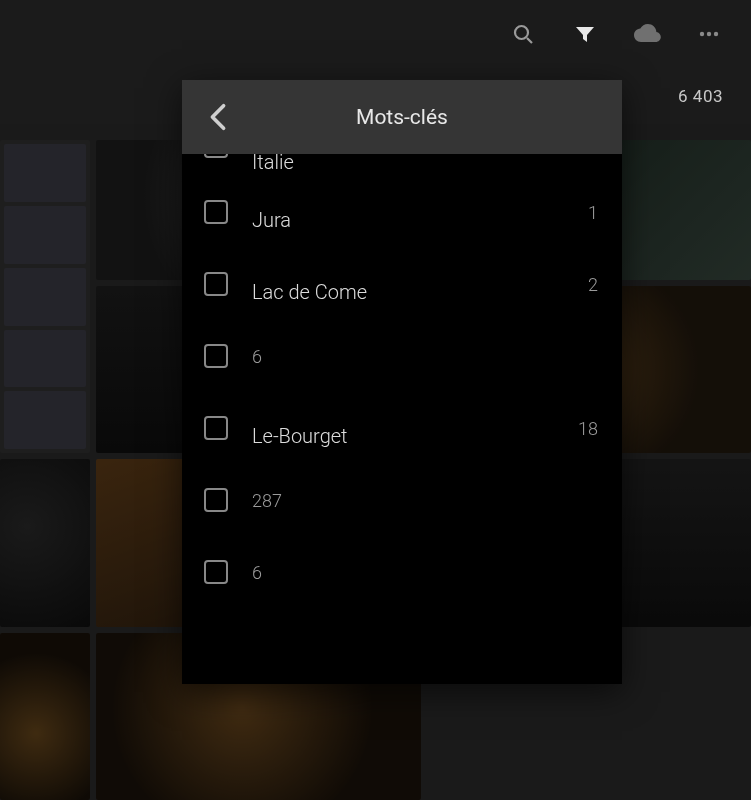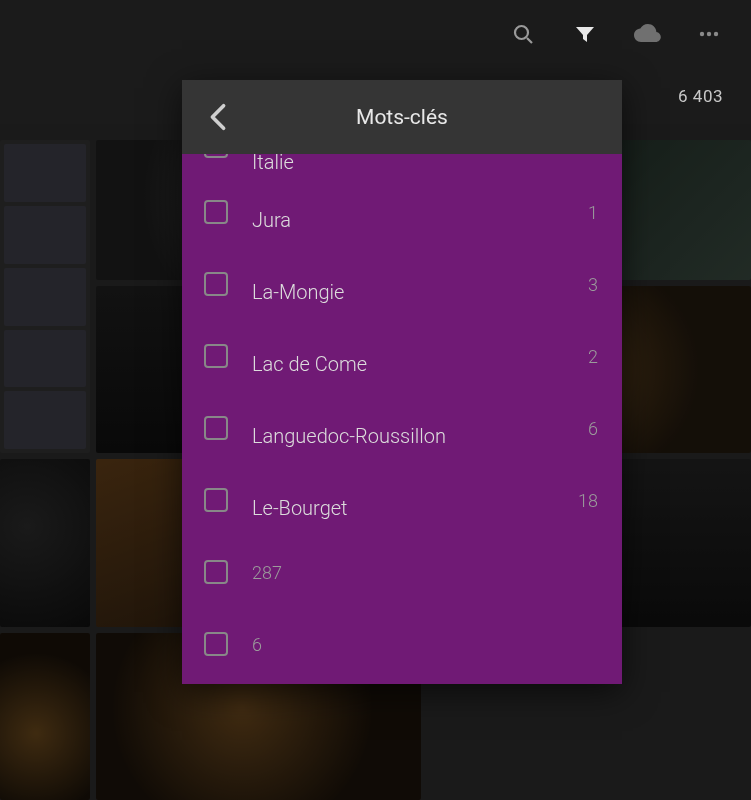--- a/index.html
+++ b/index.html
@@ -88,21 +88,21 @@
       letter-spacing: 0.5px;
     }
 
     
     .panel {
       position: absolute;
       top: 80px;
       left: 182px;
       width: 440px;
       height: 604px;
-      background: #701a75;
+      background: #000000;
       box-shadow: 0 8px 32px rgba(0,0,0,0.6);
       z-index: 20;
       display: flex;
       flex-direction: column;
       overflow: hidden;
     }
     .panel-header {
       height: 74px;
       background: #353535;
       display: flex;
@@ -240,31 +240,25 @@
       <div class="kw-label">Italie</div>
       <div class="kw-count">91</div>
     </div>
     <div class="list-item">
       <div class="checkbox"></div>
       <div class="kw-label">Jura</div>
       <div class="kw-count">1</div>
     </div>
     <div class="list-item">
       <div class="checkbox"></div>
-      <div class="kw-label">La-Mongie</div>
-      <div class="kw-count">3</div>
-    </div>
-    <div class="list-item">
-      <div class="checkbox"></div>
       <div class="kw-label">Lac de Come</div>
       <div class="kw-count">2</div>
     </div>
     <div class="list-item">
       <div class="checkbox"></div>
-      <div class="kw-label">Languedoc-Roussillon</div>
       <div class="kw-count">6</div>
     </div>
     <div class="list-item">
       <div class="checkbox"></div>
       <div class="kw-label">Le-Bourget</div>
       <div class="kw-count">18</div>
     </div>
     <div class="list-item">
       <div class="checkbox"></div>
       <div class="kw-count">287</div>

